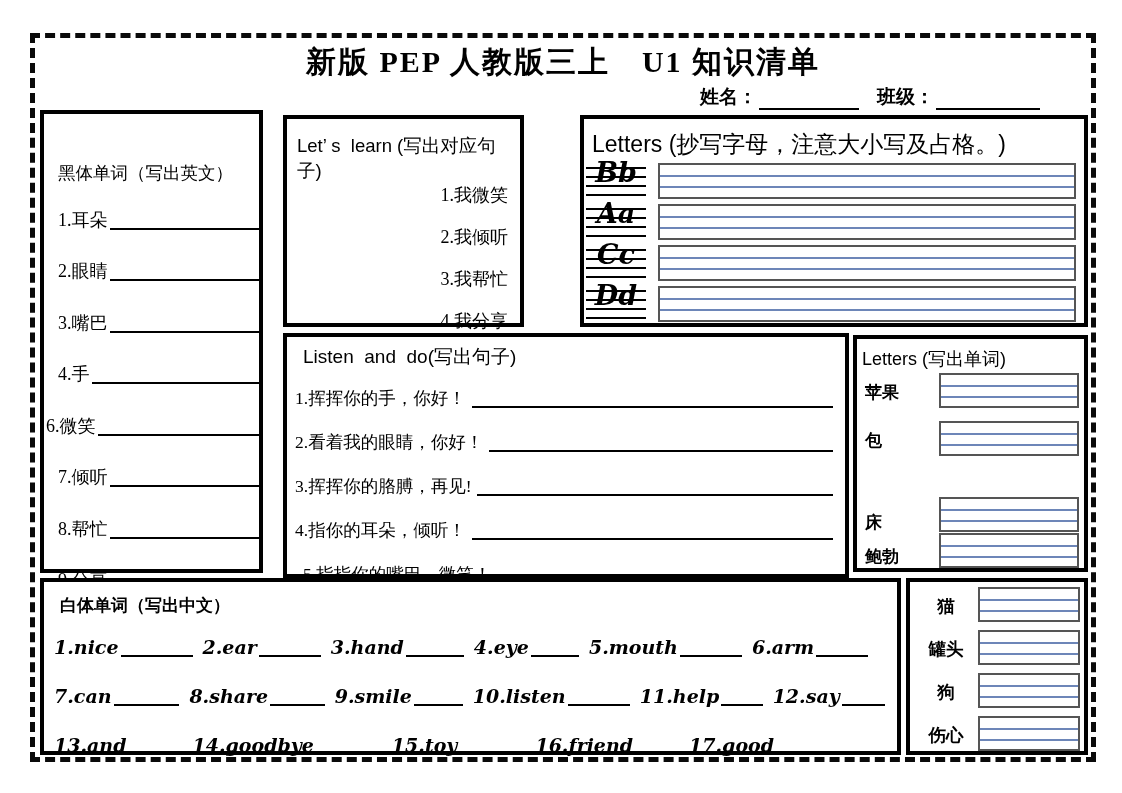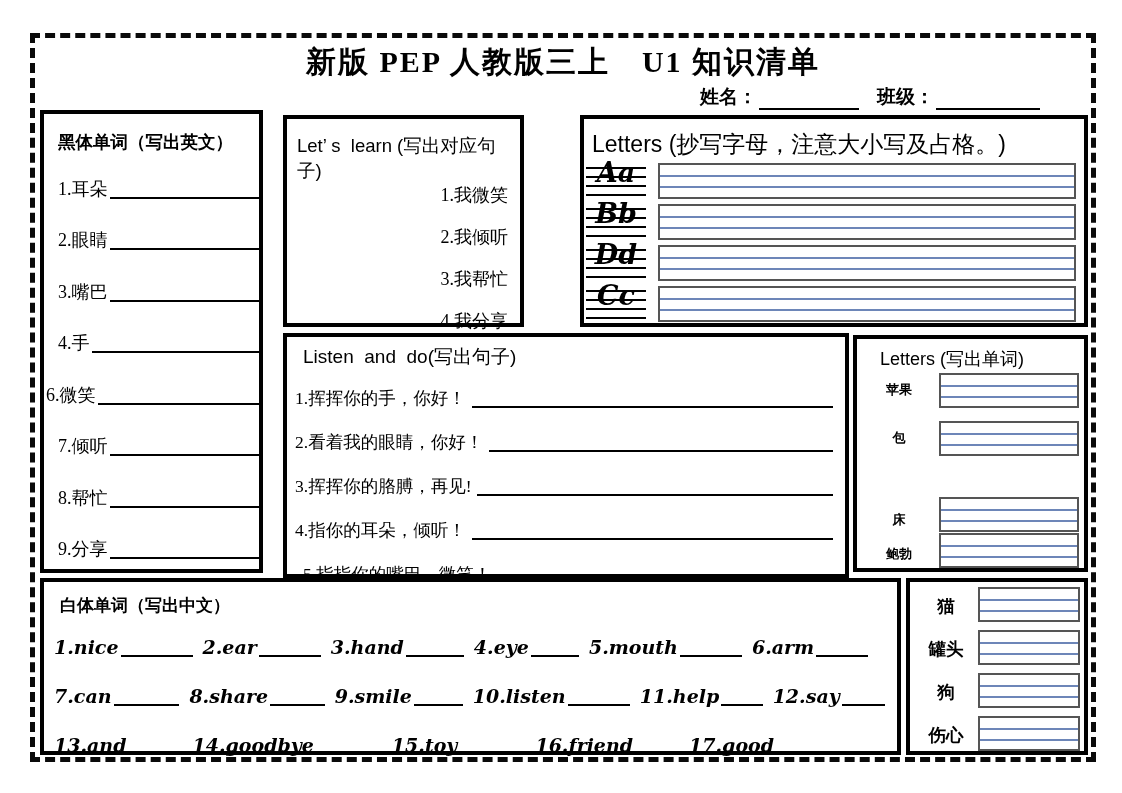--- a/index.html
+++ b/index.html
@@ -11,21 +11,21 @@
               border:5px dashed #0a0a0a;}
   .page-title{position:absolute;left:30px;top:42px;width:1066px;text-align:center;
               font-size:30px;font-weight:bold;letter-spacing:2px;}
   .name-row{position:absolute;left:700px;top:84px;display:flex;align-items:flex-end;
             font-size:19px;font-weight:bold;}
   .name-row .lbl{margin-right:2px;}
   .blank{display:inline-block;border-bottom:2px solid #000;height:20px;}
   .box{position:absolute;border:4px solid #000;background:#fff;box-sizing:border-box;}
   
   .box-a{left:40px;top:110px;width:223px;height:463px;}
-  .box-a .btitle{padding:16px 4px 2px 14px;font-size:17.5px;font-weight:bold;}
+  .box-a .btitle{padding:16px 4px 2px 14px;font-size:17.5px;font-weight:normal;margin-top:31px;}
   .arow{display:flex;align-items:flex-end;height:44.5px;padding:0 0 7px 14px;font-size:18px;}
   .arow .fill{flex:1;border-bottom:2px solid #000;margin:0 0 2px 2px;min-width:10px;}
   .arow.out{padding-left:2px;}
   
   .box-b{left:283px;top:115px;width:241px;height:212px;}
   .box-b .btitle{padding:14px 4px 0 10px;font-size:18.5px;}
   .brow{display:flex;align-items:flex-end;height:40px;padding:0 12px 2px 12px;font-size:18px;flex-direction:column;}
   .brow .fill{flex:1;border-bottom:2px solid #000;margin:0 0 2px 2px;}
   
   .box-c{left:580px;top:115px;width:508px;height:212px;}
@@ -44,22 +44,22 @@
   .wbox::before{top:10px;} .wbox::after{top:21px;}
   .crow .wbox{flex:1;height:36px;}
   
   .box-d{left:283px;top:333px;width:566px;height:245px;}
   .box-d .btitle{padding:7px 4px 0 16px;font-size:19px;}
   .drow{display:flex;align-items:flex-end;height:40px;padding:0 12px 4px 8px;font-size:17.5px;}
   .drow .fill{flex:1;border-bottom:2px solid #000;margin:0 0 2px 6px;min-width:30px;}
   .drow.indent{padding-left:16px;}
   
   .box-e{left:853px;top:335px;width:235px;height:237px;}
-  .box-e .btitle{padding:8px 4px 0 5px;font-size:18px;margin-left:18px;}
-  .erow-label{position:absolute;left:8px;width:68px;text-align:center;font-size:13px;font-weight:bold;}
+  .box-e .btitle{padding:8px 4px 0 5px;font-size:18px;}
+  .erow-label{position:absolute;left:8px;width:68px;text-align:left;font-size:17px;font-weight:bold;}
   .box-e .wbox{position:absolute;left:82px;width:140px;height:35px;}
   
   .box-f{left:40px;top:578px;width:861px;height:177px;}
   .box-f .btitle{padding:12px 4px 0 16px;font-size:17px;font-weight:bold;}
   .frow{display:flex;align-items:flex-end;height:41px;padding:0 12px 8px 10px;font-size:19px;}
   .frow .w{white-space:nowrap;}
   .frow .blank{height:22px;margin:0 10px 1px 2px;}
   .frow .blank:last-child{margin-right:0;}
   
   .box-g{left:906px;top:578px;width:182px;height:177px;}
@@ -133,39 +133,39 @@
   <div class="brow">
       <span class="cn">4.我分享</span>
       <span class="fill"></span>
     </div>
 </div>
 
 <div class="box box-c">
   <div class="btitle">Letters (抄写字母，注意大小写及占格。)</div>
   <div class="crow">
     <div class="staff">
+        <span class="letter hand">Bb</span>
+      </div>
+    <div class="wbox"></div>
+  </div>
+  <div class="crow">
+    <div class="staff">
         <span class="letter hand">Aa</span>
       </div>
     <div class="wbox"></div>
   </div>
   <div class="crow">
     <div class="staff">
-        <span class="letter hand">Bb</span>
+        <span class="letter hand">Cc</span>
       </div>
     <div class="wbox"></div>
   </div>
   <div class="crow">
     <div class="staff">
         <span class="letter hand">Dd</span>
-      </div>
-    <div class="wbox"></div>
-  </div>
-  <div class="crow">
-    <div class="staff">
-        <span class="letter hand">Cc</span>
       </div>
     <div class="wbox"></div>
   </div>
 </div>
 
 <div class="box box-d">
   <div class="btitle">Listen&nbsp; and&nbsp; do(写出句子)</div>
   <div class="drow">
       <span class="cn">1.挥挥你的手，你好！</span>
       <span class="fill"></span>

